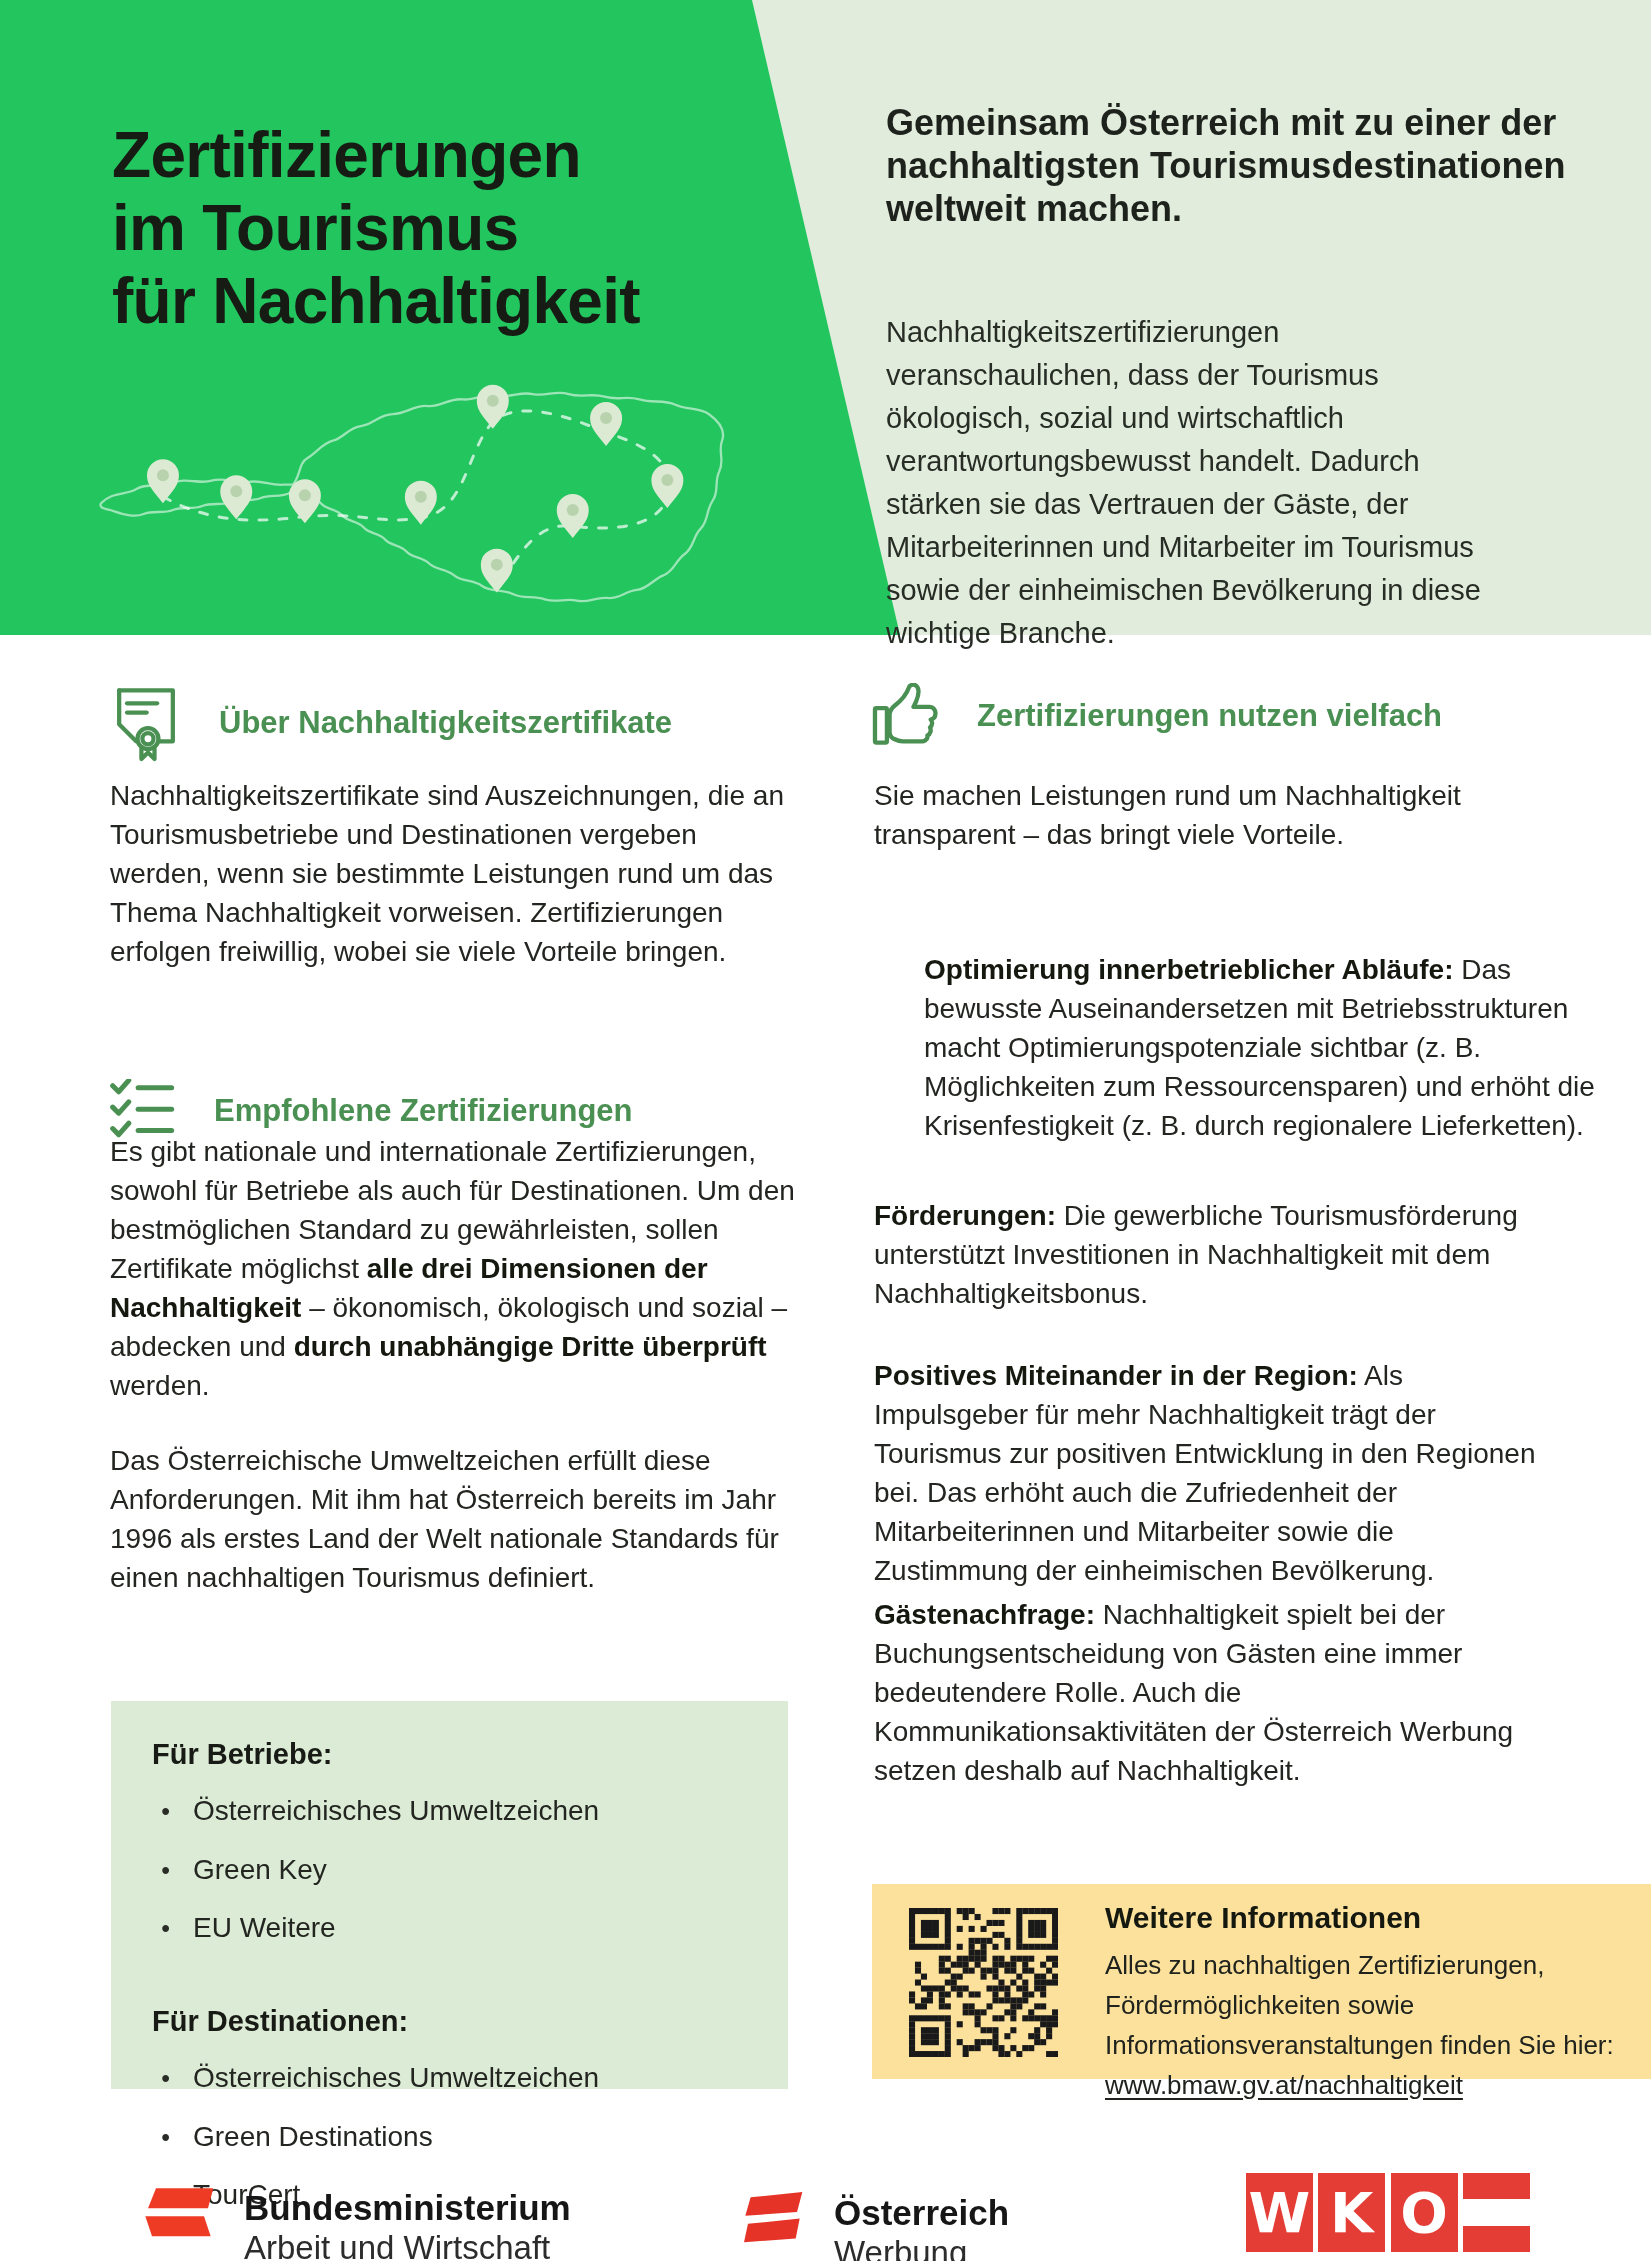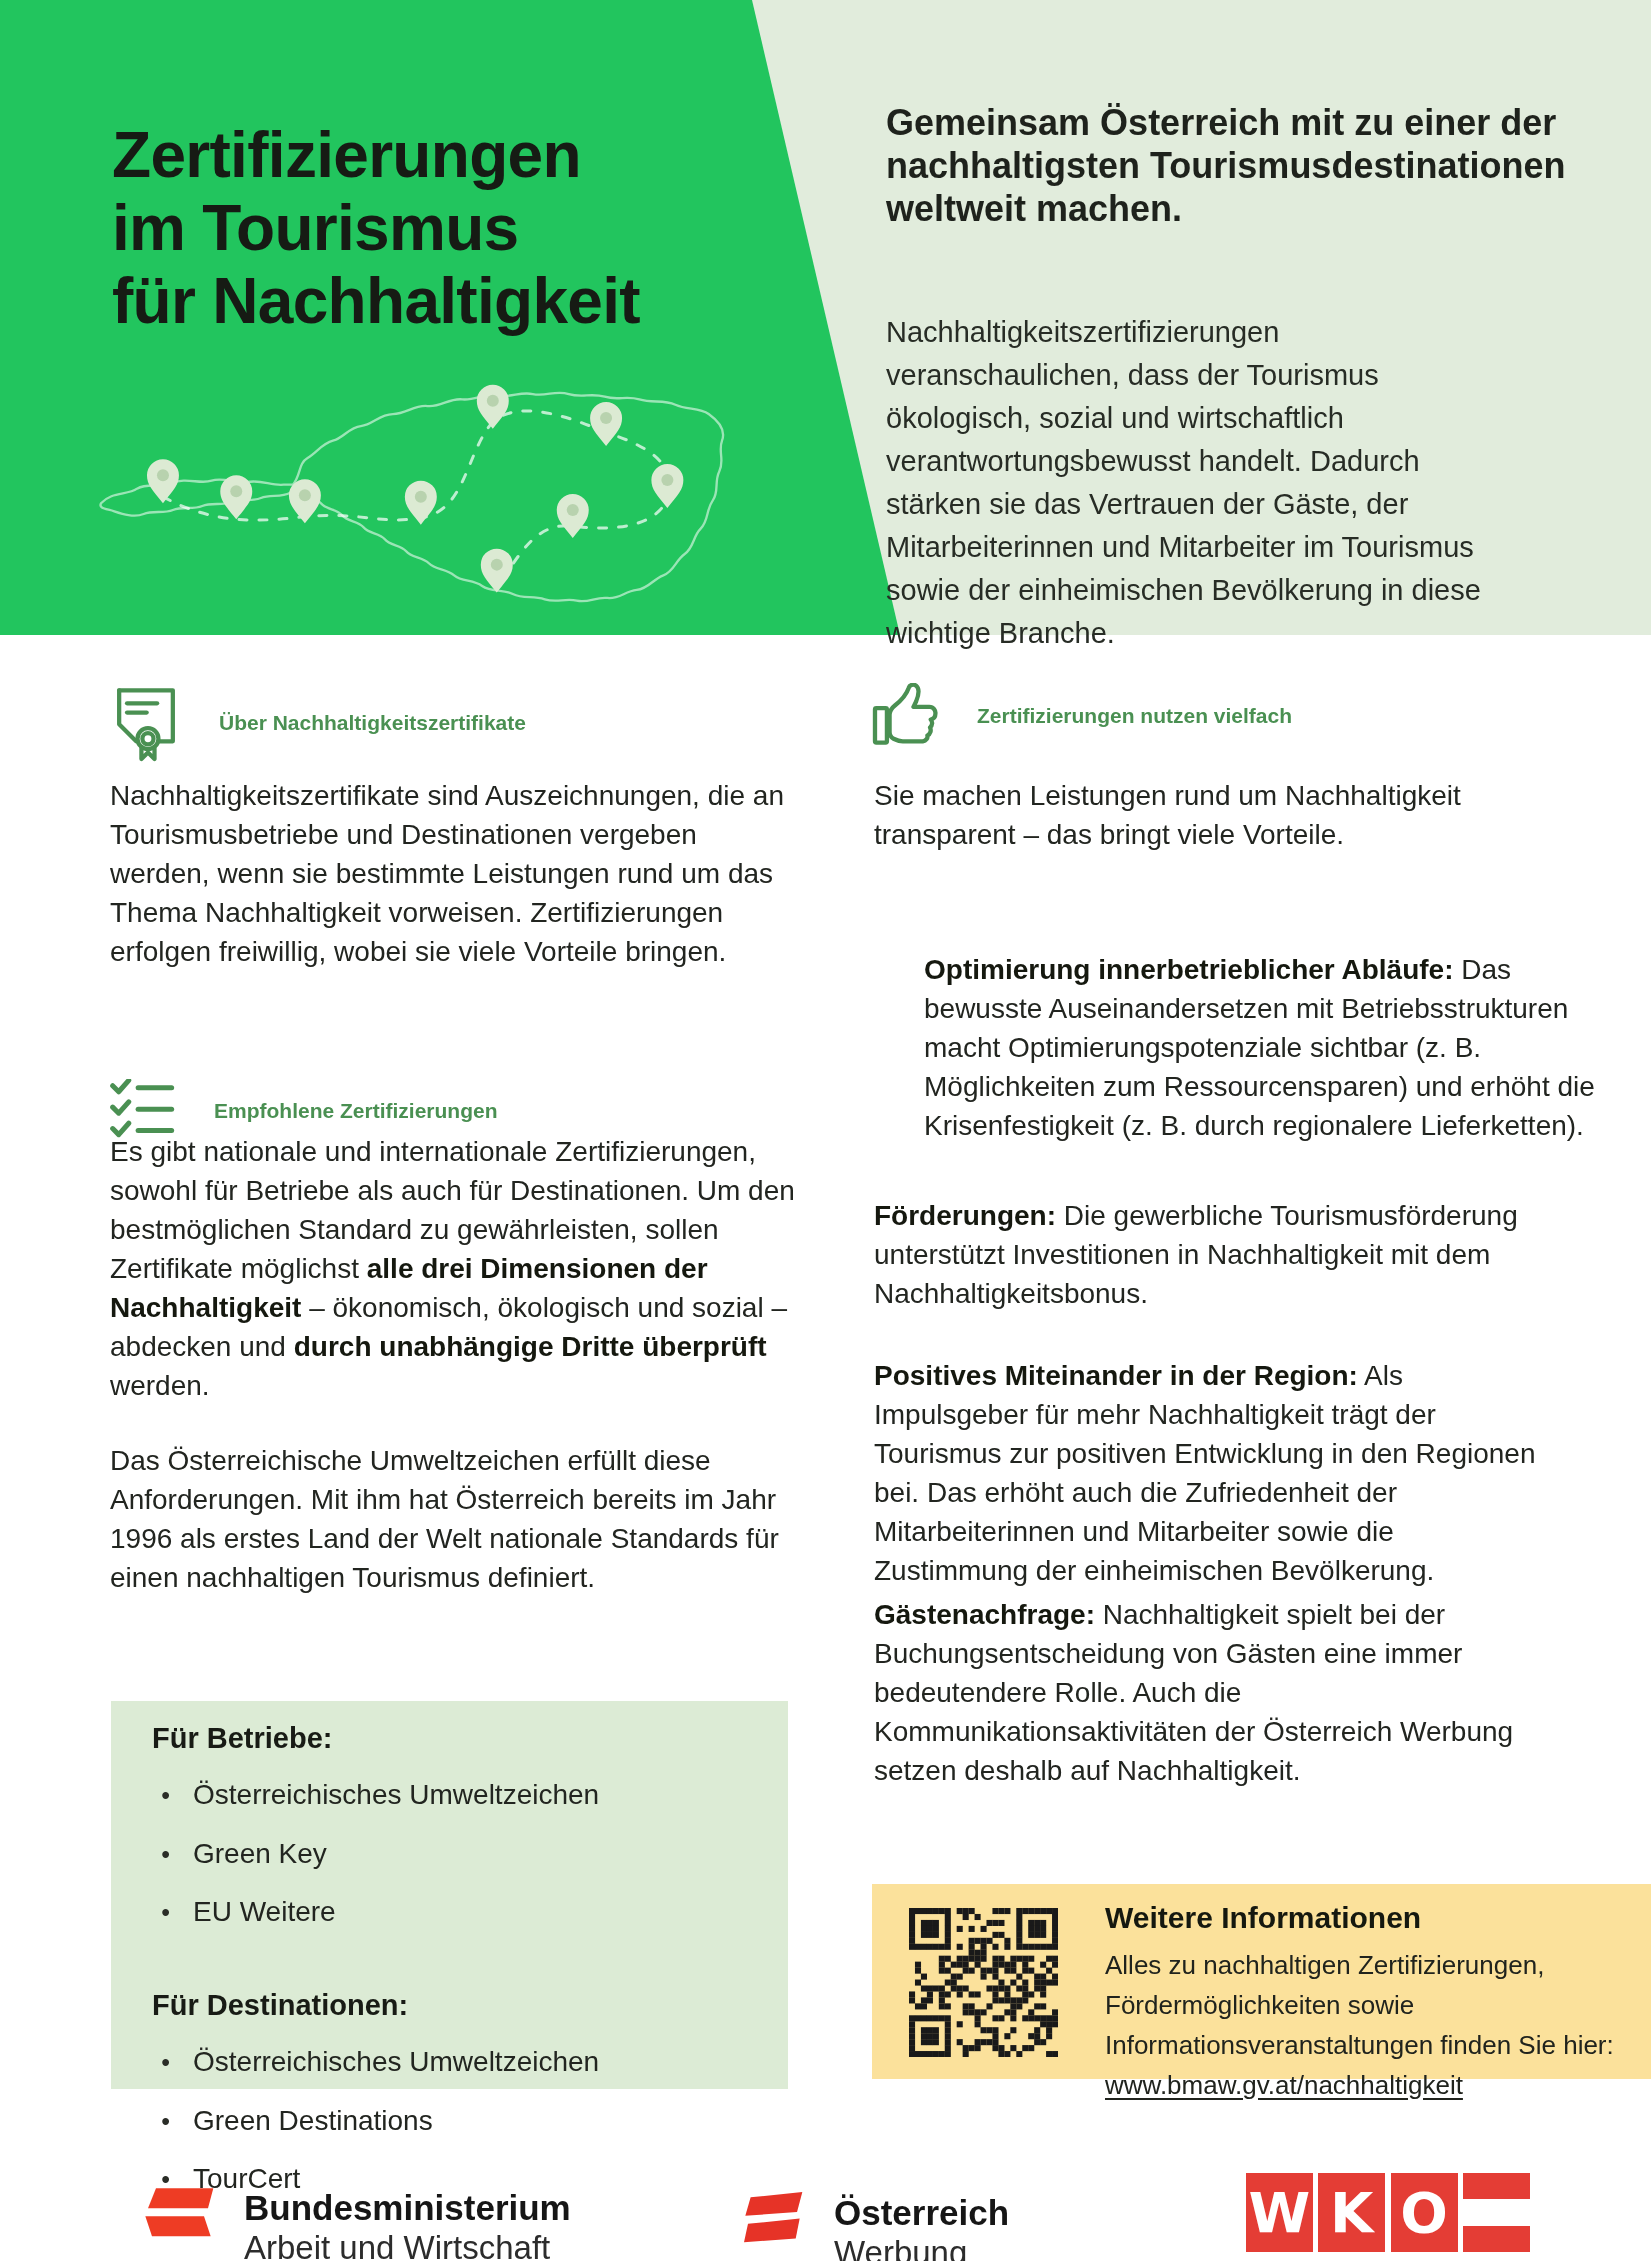--- a/index.html
+++ b/index.html
@@ -13,27 +13,27 @@
   .banner{position:absolute;left:0;top:0;width:1651px;height:635px;background:#22c55e;}
   .banner-light{position:absolute;left:0;top:0;width:1651px;height:635px;background:#e1ecdc;
     clip-path:polygon(752px 0,1651px 0,1651px 635px,900px 635px);}
   .banner-title{left:112px;top:119px;font-size:64px;line-height:73px;font-weight:700;
     color:#161b14;letter-spacing:-0.7px;}
   .intro-heading{left:886px;top:101px;font-size:36px;line-height:43px;font-weight:700;color:#1e221c;}
   .intro-text{left:886px;top:282px;width:629px;font-size:29px;line-height:43px;color:#272c25;}
   .map-svg{left:93px;top:358px;}
   
   .h-row{display:flex;align-items:center;gap:37px;}
-  .h-row .sec-heading{font-size:21px;font-weight:700;color:#4a9052;}
+  .h-row .sec-heading{font-size:31px;font-weight:700;color:#4a9052;}
   
   .para{font-size:28px;line-height:39px;color:#222520;margin:0;}
   .para strong{font-weight:700;color:#15180f;}
   
   .cert-box{left:111px;top:1701px;width:677px;height:388px;background:#dcebd5;box-sizing:border-box;
-    padding:21px 41px;}
+    padding:37px 41px;}
   .cert-group-title{font-size:29px;font-weight:700;color:#181b15;margin:0 0 20px 0;}
   .cert-group-title.second{margin-top:57px;}
   .cert-list{list-style:none;margin:0;padding:0;}
   .cert-list li{font-size:28px;line-height:40px;color:#222520;padding-left:41px;position:relative;margin-bottom:18.6px;}
   .cert-list li::before{content:"•";position:absolute;left:9.3px;top:0;font-size:25px;color:#2a2d27;}
   
   .info-box{left:872px;top:1884px;width:780px;height:195px;background:#fbe19b;}
   .qr{position:absolute;left:37px;top:24px;}
   .info-content{position:absolute;left:233px;top:17.3px;width:526px;}
   .info-title{font-size:30px;font-weight:700;color:#15180f;margin:0 0 9.3px 0;}

